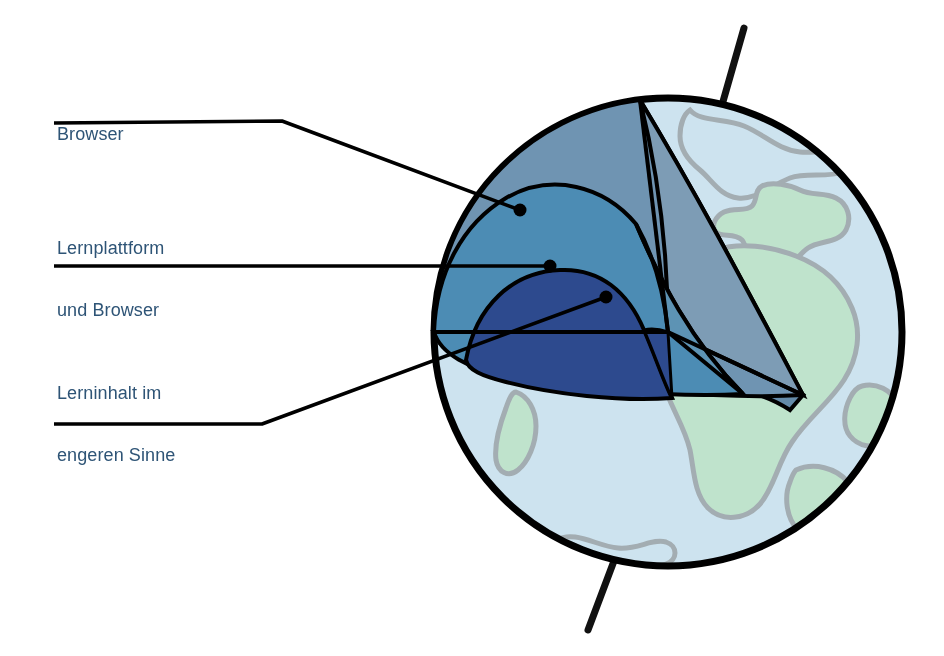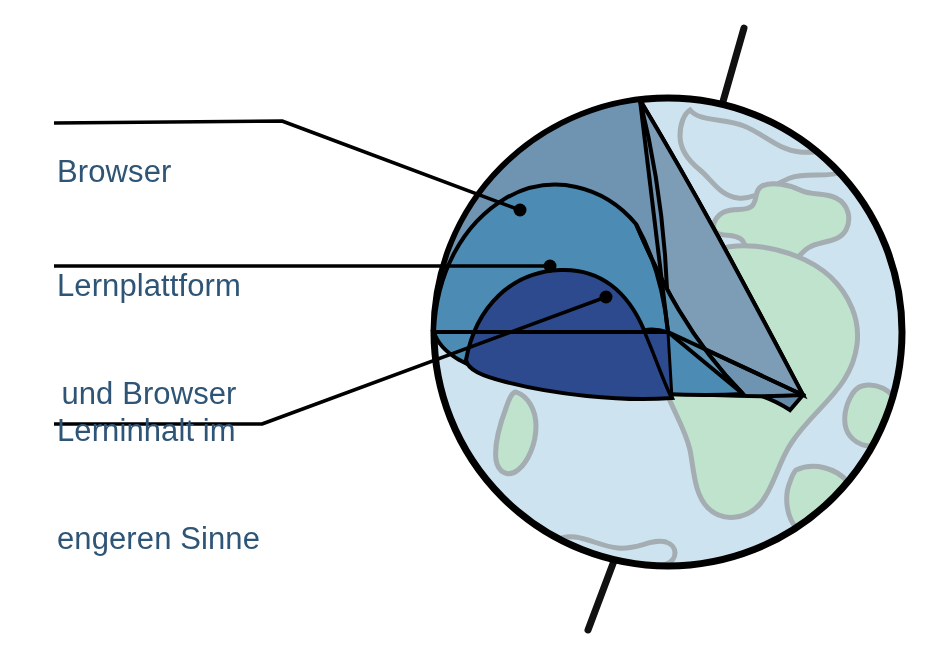--- a/index.html
+++ b/index.html
@@ -24,28 +24,28 @@
   #diagram {
     position: absolute;
     left: 0;
     top: 0;
     width: 944px;
     height: 656px;
   }
   .callout-label {
     position: absolute;
     font-family: "Liberation Sans", sans-serif;
-    font-size: 31px;
+    font-size: 18px;
     line-height: 1.16;
     color: #2e5476;
     white-space: pre;
     letter-spacing: 0.1px;
   }
   #label-browser   { left: 57px; top: 82px;  }
-  #label-platform  { left: 57px; top: 196px; text-align: center; }
+  #label-platform  { left: 57px; top: 196px; }
   #label-content   { left: 57px; top: 341px; }
 </style>
 </head>
 <body>
 
 <div id="stage">
 
   <svg id="diagram" viewBox="0 0 944 656" xmlns="http://www.w3.org/2000/svg">
     <defs>
       <clipPath id="globeClip">

